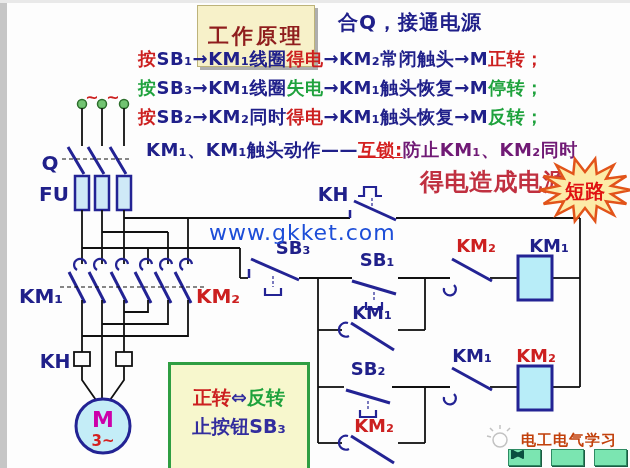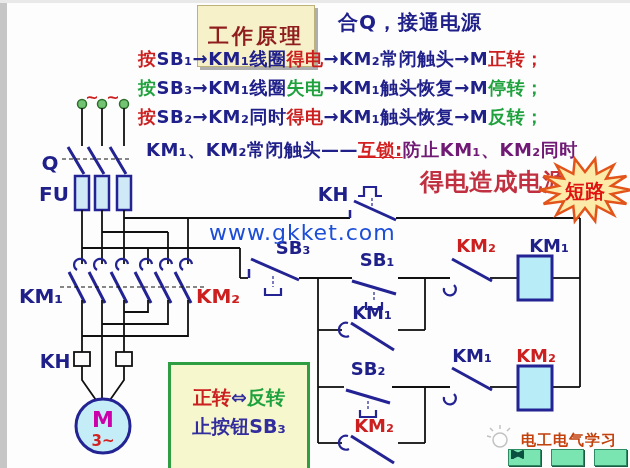--- a/index.html
+++ b/index.html
@@ -217,21 +217,21 @@
   <div class="overlay expl line1">
     <span class="red">按</span><span class="navy">SB₁</span><span class="navy">→KM₁线圈</span><span class="red">得电</span><span class="navy">→KM₂常闭触头→M</span><span class="red">正转；</span>
   </div>
   <div class="overlay expl line2">
     <span class="green">按</span><span class="navy">SB₃</span><span class="navy">→KM₁线圈</span><span class="green">失电</span><span class="navy">→KM₁触头恢复→M</span><span class="green">停转；</span>
   </div>
   <div class="overlay expl line3">
     <span class="red">按</span><span class="navy">SB₂</span><span class="navy">→KM₂同时</span><span class="red">得电</span><span class="navy">→KM₁触头恢复→M</span><span class="green">反转；</span>
   </div>
   <div class="overlay expl line4">
-    <span class="navy">KM₁、KM₂常闭触头——</span><span class="u-red">互锁:</span><span class="crimson">防止KM₁、KM₂同时</span>
+    <span class="navy">KM₁、KM₁触头动作——</span><span class="u-red">互锁:</span><span class="crimson">防止KM₁、KM₂同时</span>
   </div>
   <div class="overlay expl line5">得电造成电源</div>
 
   <div class="overlay watermark">www.gkket.com</div>
 
   <div class="overlay note-box">
     <div><span class="red">正转</span><span class="navy2">⇔</span><span class="green">反转</span></div>
     <div class="navy2">止按钮SB₃</div>
   </div>
 

